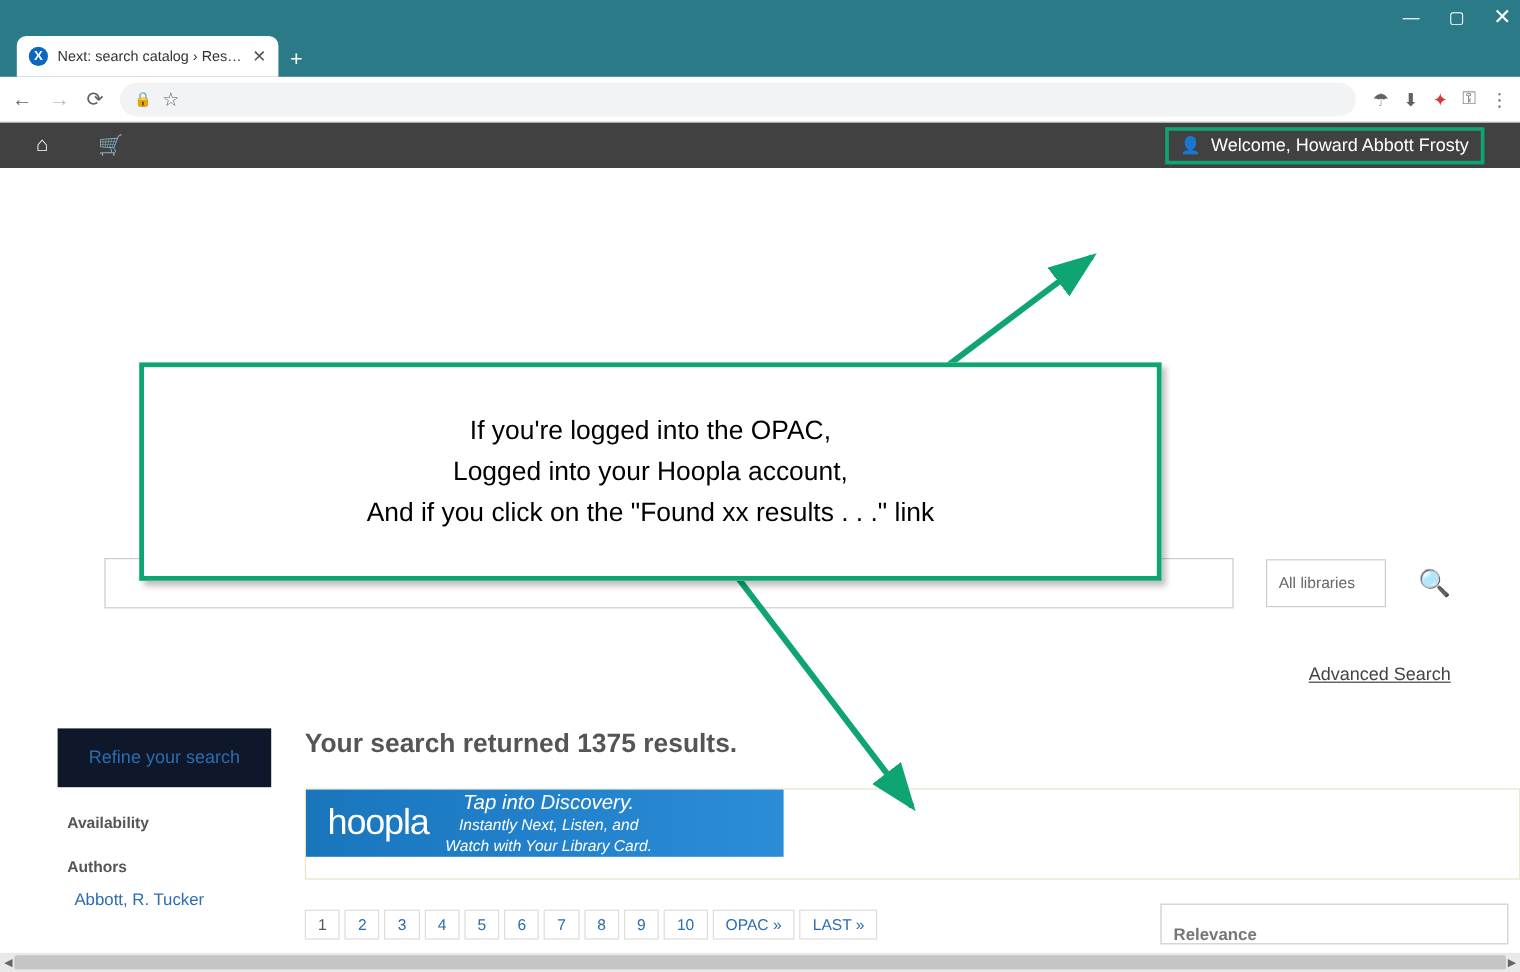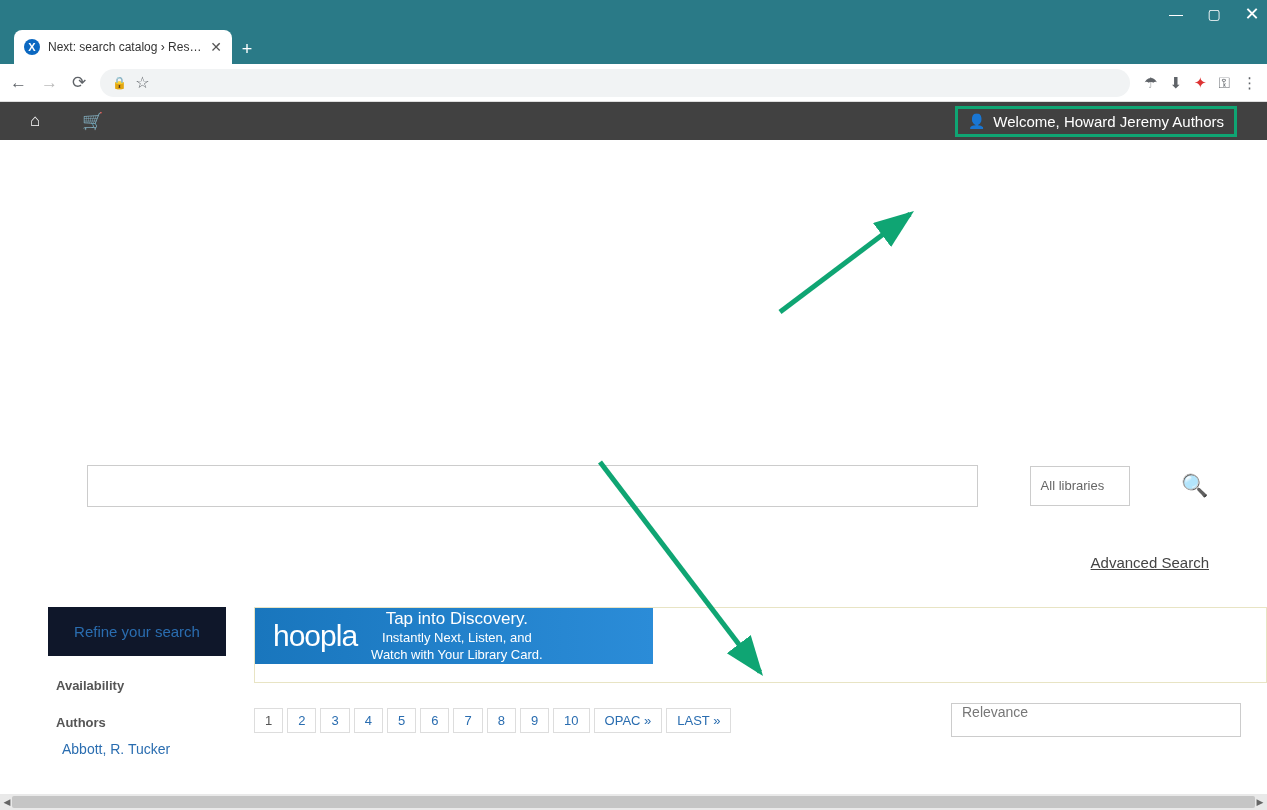--- a/index.html
+++ b/index.html
@@ -37,48 +37,48 @@
 .user-icon { font-size: 14px; }
 
 
 .callout { position: absolute; top: 200px; left: 116px; width: 852px; border: 4px solid #0fa573; background: #fff; padding: 36px 20px; text-align: center; font-size: 22px; line-height: 1.55; color: #000; z-index: 10; box-shadow: 4px 4px 5px rgba(0,0,0,0.25); }
 
 
 .arrow { position: absolute; z-index: 8; }
 .arrow svg { overflow: visible; }
 
 
-.search-row { position: absolute; top: 361px; left: 75px; right: 58px; height: 45px; display: flex; gap: 52px; align-items: center; padding-left: 12px; }
+.search-row { position: absolute; top: 361px; left: 75px; right: 58px; height: 45px; display: flex; gap: 27px; align-items: center; padding-left: 12px; }
 .search-input { flex: 1; height: 42px; border: 1px solid #ccc; padding: 0 12px; }
 .lib-select { width: 100px; height: 40px; border: 1px solid #ccc; font-size: 13px; color: #666; display: flex; align-items: center; padding: 0 10px; cursor: pointer; }
 .search-btn { font-size: 22px; color: #444; cursor: pointer; }
 
 .adv-search { position: absolute; top: 452px; right: 58px; font-size: 15px; color: #444; text-decoration: underline; cursor: pointer; }
 
 
 .main-row { position: absolute; top: 505px; left: 48px; right: 0; bottom: 0; display: flex; gap: 28px; }
 .sidebar { width: 178px; }
 .refine-box { background: #0f172a; padding: 16px 12px; font-size: 15px; color: #2a6db0; text-align: center; cursor: pointer; }
 .side-sec-title { font-size: 13px; font-weight: bold; color: #555; margin: 22px 0 10px 8px; }
 .side-link { font-size: 14px; color: #2a6db0; margin: 4px 0 4px 14px; cursor: pointer; line-height: 1.4; }
 
 .results-area { flex: 1; }
 .results-headline { font-size: 22px; font-weight: bold; color: #555; margin-bottom: 24px; }
 
 .hoopla-bar { display: flex; height: 76px; border: 1px solid #e8e4c4; flex-direction: column; }
 .hoopla-logo-box { width: 398px; background: linear-gradient(to right, #1976bd, #2b8cd8); display: flex; align-items: center; padding: 0 18px; color: #fff; gap: 14px; }
 .hoopla-word { font-size: 30px; font-weight: 300; letter-spacing: -1px; }
-.hoopla-tag { font-size: 13px; line-height: 1.3; text-align: center; }
+.hoopla-tag { font-size: 13px; line-height: 1.3; text-align: center; font-style: italic; }
 .hoopla-tag .l1 { font-size: 17px; }
 .hoopla-results { flex: 1; background: #fdfbe4; display: flex; align-items: center; padding-left: 22px; font-size: 19px; font-weight: bold; color: #2a6db0; cursor: pointer; }
 
 .pagination-row { margin-top: 20px; display: flex; align-items: center; gap: 4px; }
 .pg { border: 1px solid #ddd; padding: 4px 10px; font-size: 13px; color: #2a6db0; cursor: pointer; background: #fff; }
 .pg.active { color: #555; }
-.sort-sel { margin-left: auto; margin-right: 26px; width: 290px; height: 34px; border: 1px solid #ccc; padding: 0 10px; font-size: 14px; color: #777; display: flex; align-items: flex-start; }
+.sort-sel { margin-left: auto; margin-right: 10px; width: 290px; height: 34px; border: 1px solid #ccc; padding: 0 10px; font-size: 14px; color: #777; display: flex; align-items: flex-end; font-weight: bold; }
 
 
 .hscroll { position: absolute; bottom: 0; left: 0; right: 0; height: 16px; background: #e9e9e9; }
 .hscroll-thumb { position: absolute; left: 12px; right: 12px; top: 2px; bottom: 2px; background: #c5c5c5; border-radius: 2px; }
 .hscroll-arr { position: absolute; top: 0; width: 14px; height: 16px; font-size: 9px; color: #666; display: flex; align-items: center; justify-content: center; }
 </style>
 </head>
 <body>
 
 <div class="window-frame">
@@ -116,24 +116,29 @@
 
   <div class="page">
 
     <div class="top-nav">
       <div class="top-left">
         <span class="nav-home">⌂</span>
         <span class="nav-cart">🛒</span>
       </div>
       <div class="welcome-box">
         <span class="user-icon">👤</span>
-        <span>Welcome, Howard Jeremy Authors</span>
-      </div>
-    </div>
-
+        <span>Welcome, Howard Abbott Frosty</span>
+      </div>
+    </div>
+
+    <div class="callout">
+      <div>If you're logged into the OPAC,</div>
+      <div>Logged into your Hoopla account,</div>
+      <div>And if you click on the "Found xx results . . ." link</div>
+    </div>
 
     <div class="arrow" style="top:100px; left:770px;">
       <svg width="180" height="120">
         <defs>
             <marker id="ah1" markerWidth="10" markerHeight="10" refX="7" refY="3" orient="auto">
               <polygon points="0 0, 8 3, 0 6" fill="#0fa573"></polygon>
             </marker>
           </defs>
         <line x1="10" y1="110" x2="140" y2="12" stroke="#0fa573" stroke-width="5" marker-end="url(#ah1)"></line>
       </svg>
@@ -163,20 +168,21 @@
     <div class="main-row">
       <div class="sidebar">
         <div class="refine-box">Refine your search</div>
         <div class="side-sec-title">Availability</div>
         <div class="side-sec-title">Authors</div>
         <div class="side-link">Abbott, R. Tucker</div>
 
       </div>
 
       <div class="results-area">
+        <div class="results-headline">Your search returned 1375 results.</div>
 
         <div class="hoopla-bar">
           <div class="hoopla-logo-box">
             <div class="hoopla-word">hoopla</div>
             <div class="hoopla-tag">
               <div class="l1">Tap into Discovery.</div>
               <div>Instantly Next, Listen, and</div>
               <div>Watch with Your Library Card.</div>
             </div>
           </div>

